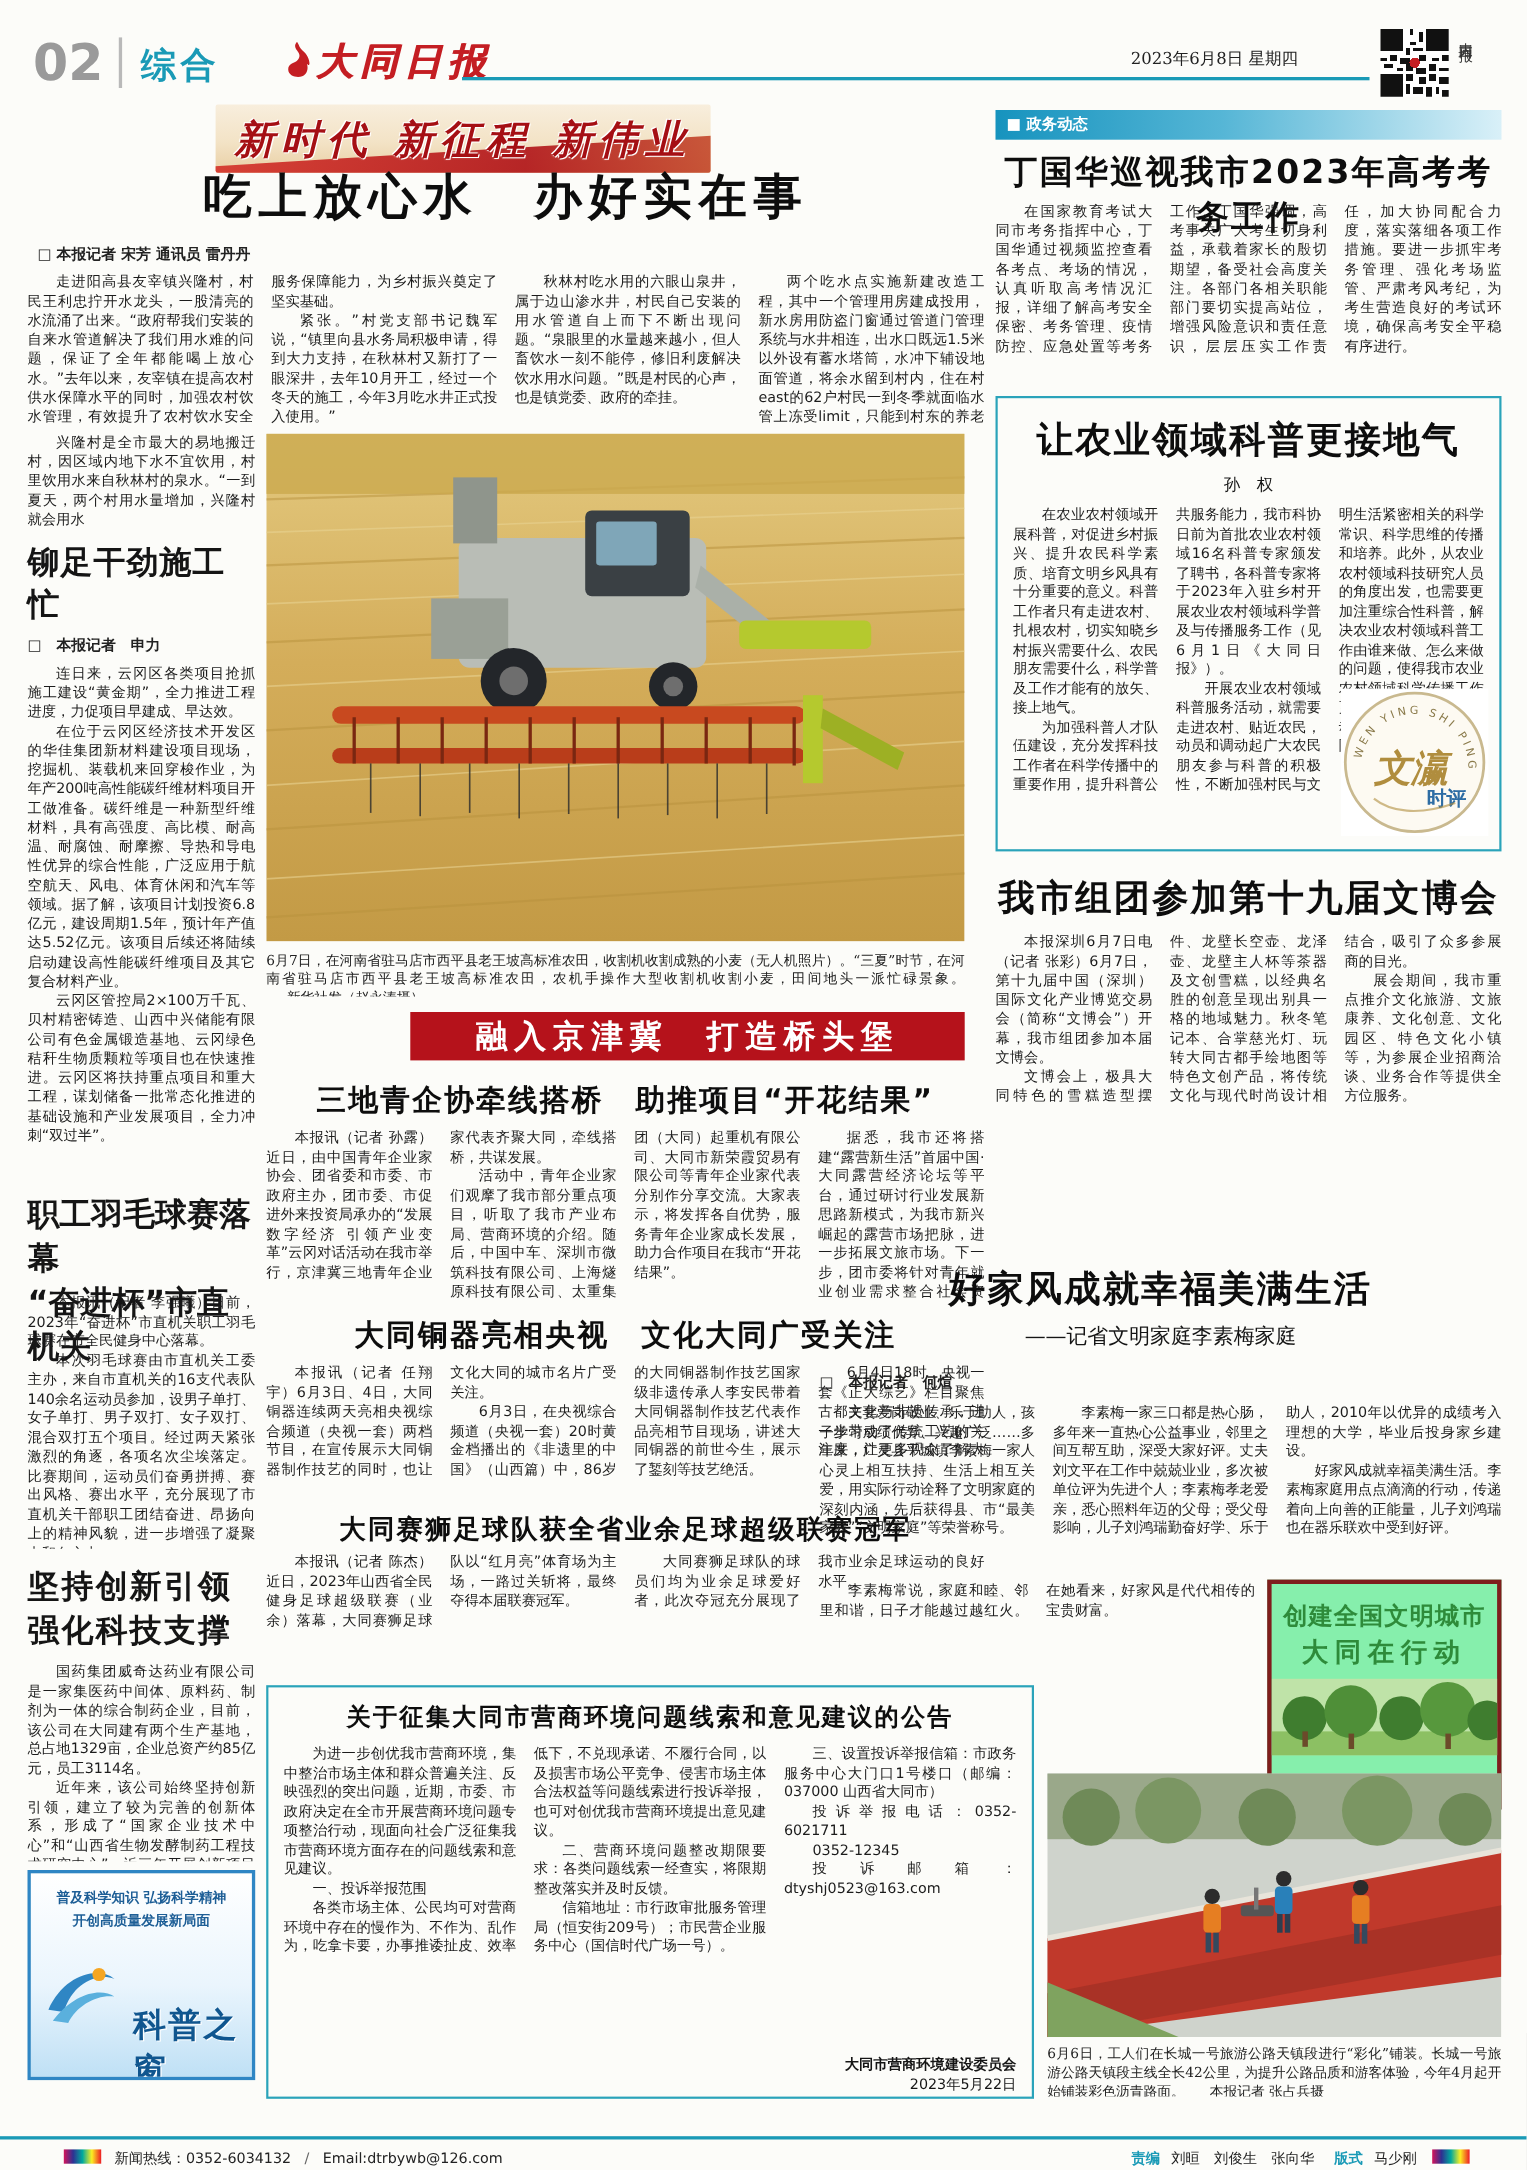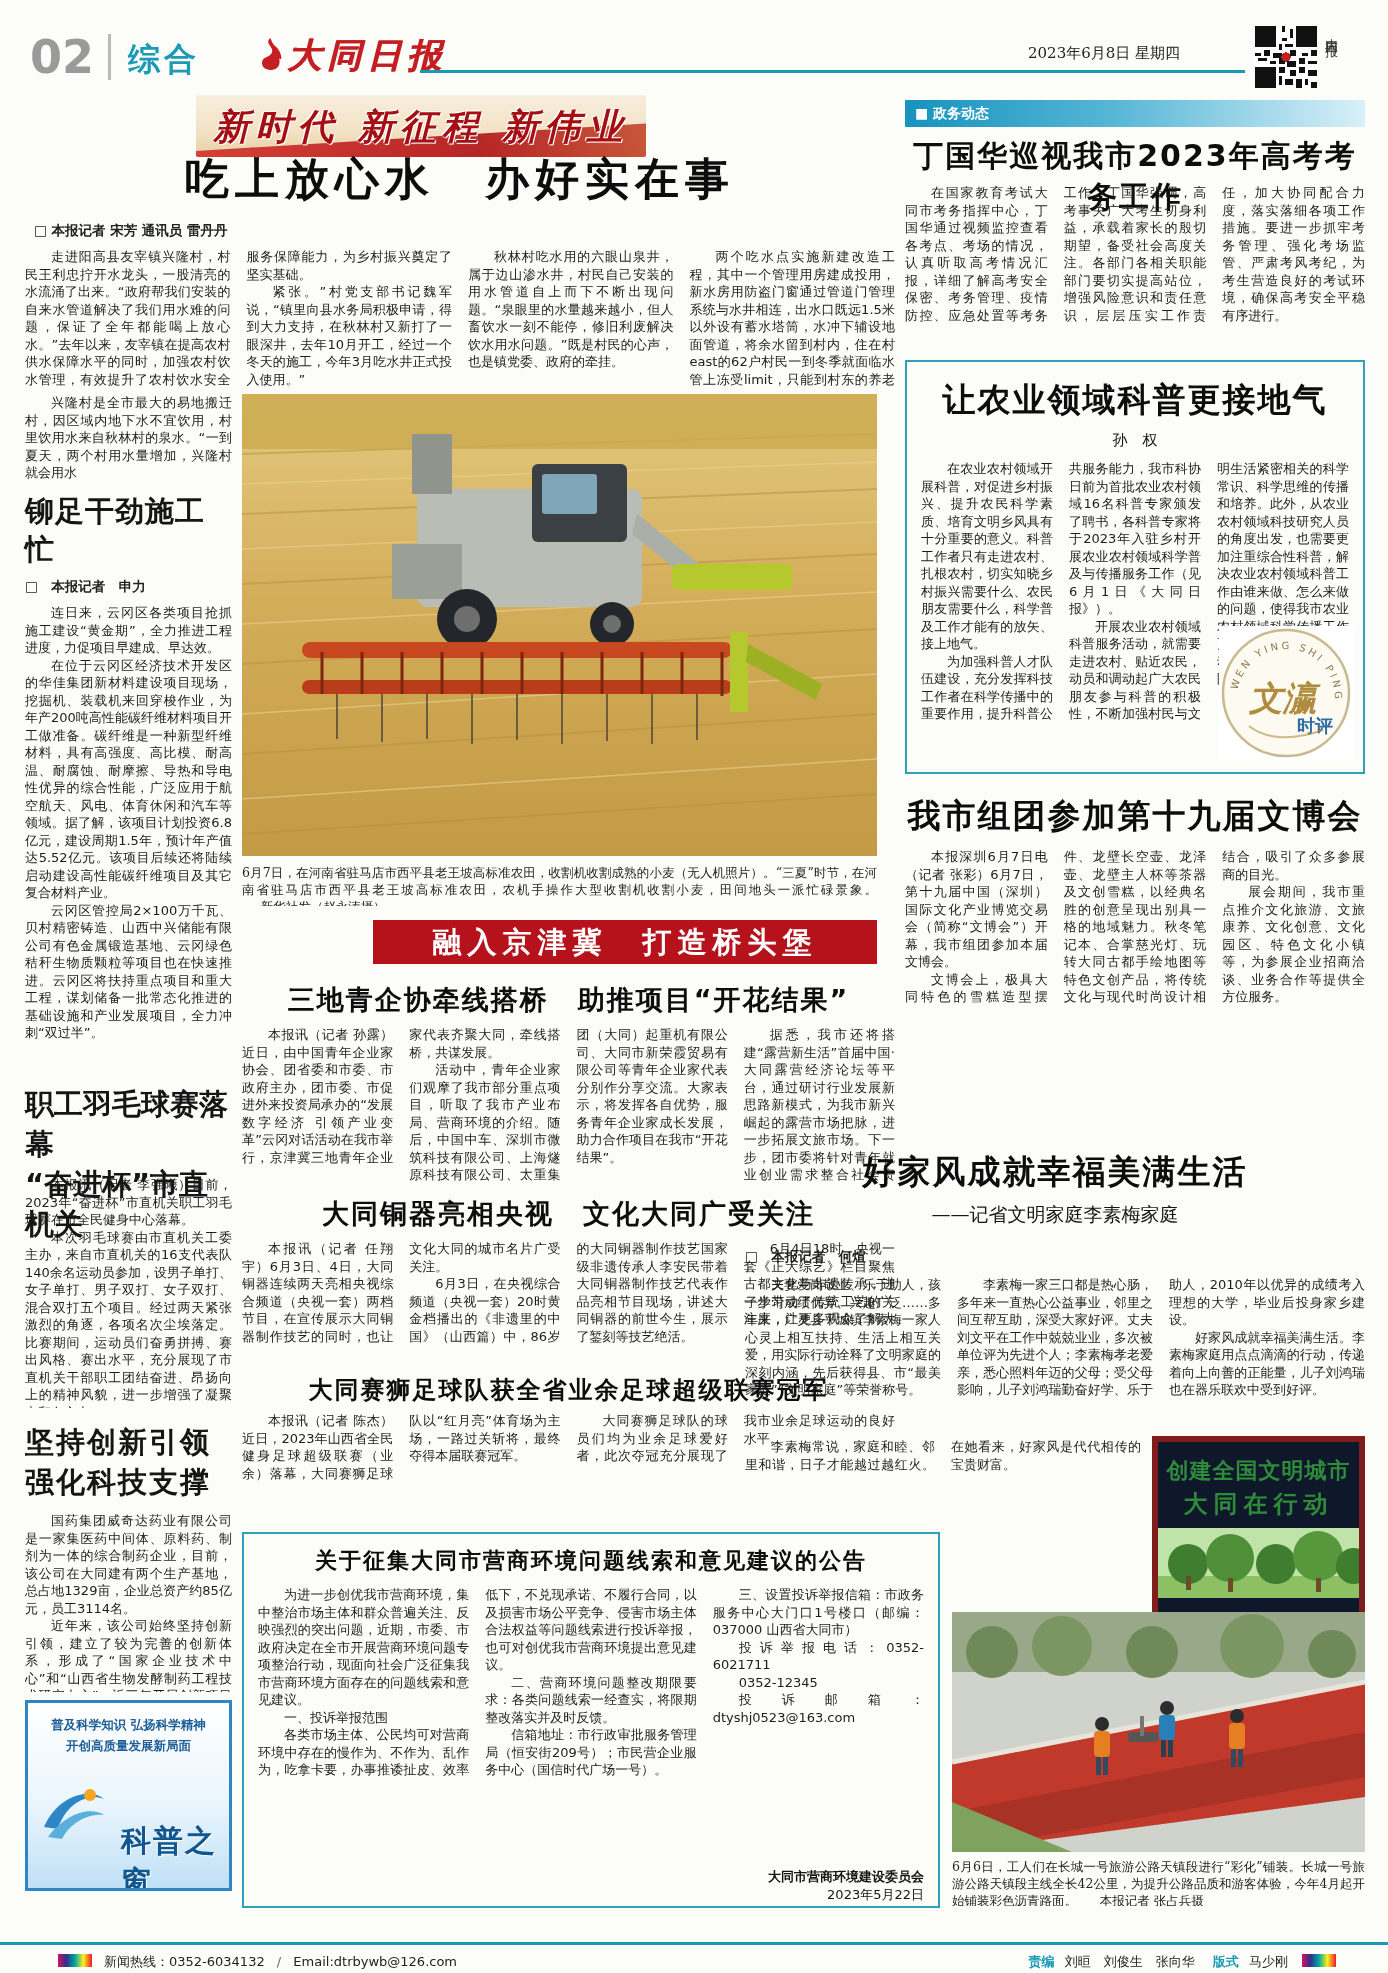--- a/index.html
+++ b/index.html
@@ -289,21 +289,21 @@
     <div class="abs body cols3" style="left:745px;top:1276px;width:620px;height:152px;">
         <p>夫妻爱岗敬业、乐于助人，孩子学习成绩优异、兴趣广泛……多年来，广灵县平城镇李素梅一家人心灵上相互扶持、生活上相互关爱，用实际行动诠释了文明家庭的深刻内涵，先后获得县、市“最美家庭”“文明家庭”等荣誉称号。</p>
         <p>李素梅一家三口都是热心肠，多年来一直热心公益事业，邻里之间互帮互助，深受大家好评。丈夫刘文平在工作中兢兢业业，多次被单位评为先进个人；李素梅孝老爱亲，悉心照料年迈的父母；受父母影响，儿子刘鸿瑞勤奋好学、乐于助人，2010年以优异的成绩考入理想的大学，毕业后投身家乡建设。</p>
         <p>好家风成就幸福美满生活。李素梅家庭用点点滴滴的行动，传递着向上向善的正能量，儿子刘鸿瑞也在器乐联欢中受到好评。</p>
       </div>
     <div class="abs body cols2" style="left:745px;top:1438px;width:396px;height:94px;">
         <p style="text-indent:2em;">李素梅常说，家庭和睦、邻里和谐，日子才能越过越红火。在她看来，好家风是代代相传的宝贵财富。</p>
       </div>
   </section>
 
-  <div class="abs" style="left:1152px;top:1436px;width:213px;height:209px;background:#0f172a;border:6px solid #7f1d1d;overflow:hidden;">
+  <div class="abs" style="left:1152px;top:1436px;width:213px;height:209px;background:#86efac;border:4px solid #7f1d1d;overflow:hidden;">
     <div style="margin-top:14px;text-align:center;font-size:22px;font-weight:bold;color:#2e8b3a;letter-spacing:1px;">创建全国文明城市</div>
     <div style="margin-top:2px;text-align:center;font-size:24px;font-weight:bold;color:#2e8b3a;letter-spacing:6px;">大同在行动</div>
     <svg width="213" height="70" viewBox="0 0 213 70" style="display:block;margin-top:8px;">
       <rect width="213" height="70" fill="#bfe3a8"></rect>
       <rect y="48" width="213" height="22" fill="#8cc063"></rect>
       <circle cx="30" cy="36" r="20" fill="#3f7d2f"></circle>
         <circle cx="72" cy="30" r="24" fill="#4f8f38"></circle>
       <circle cx="118" cy="36" r="20" fill="#3f7d2f"></circle>
         <circle cx="160" cy="28" r="25" fill="#57983d"></circle>
         <circle cx="196" cy="38" r="18" fill="#3f7d2f"></circle>

